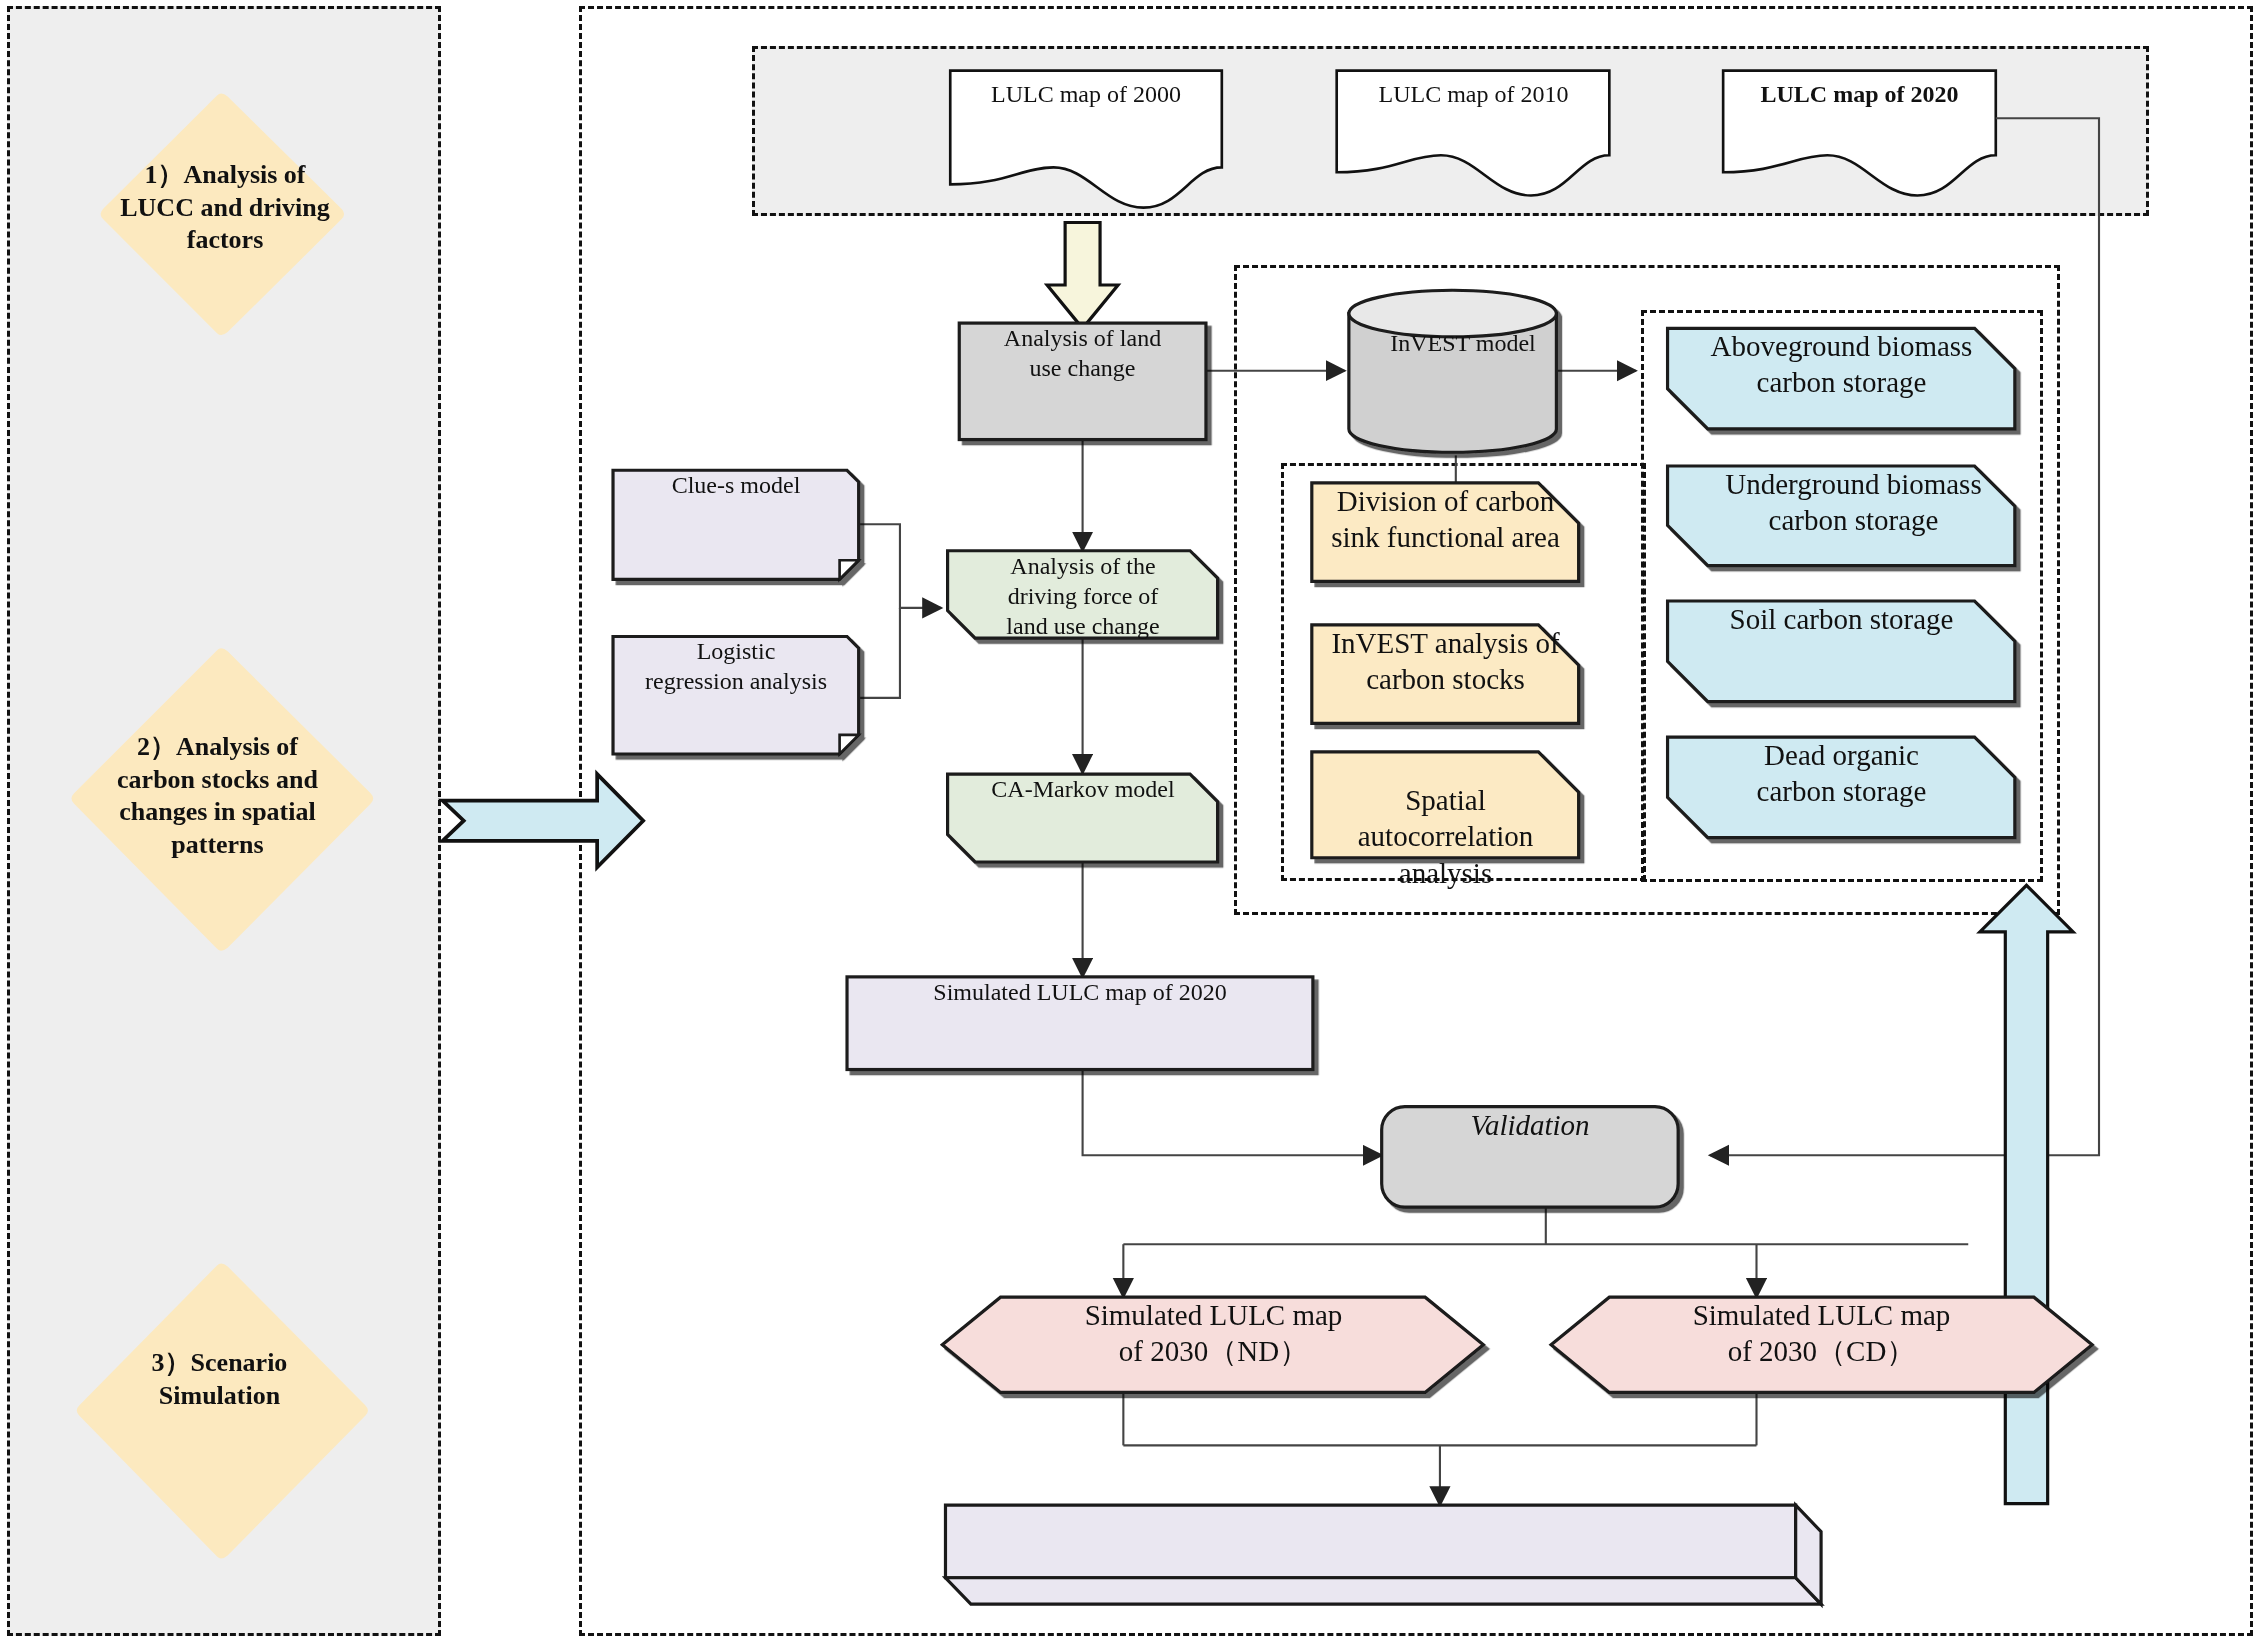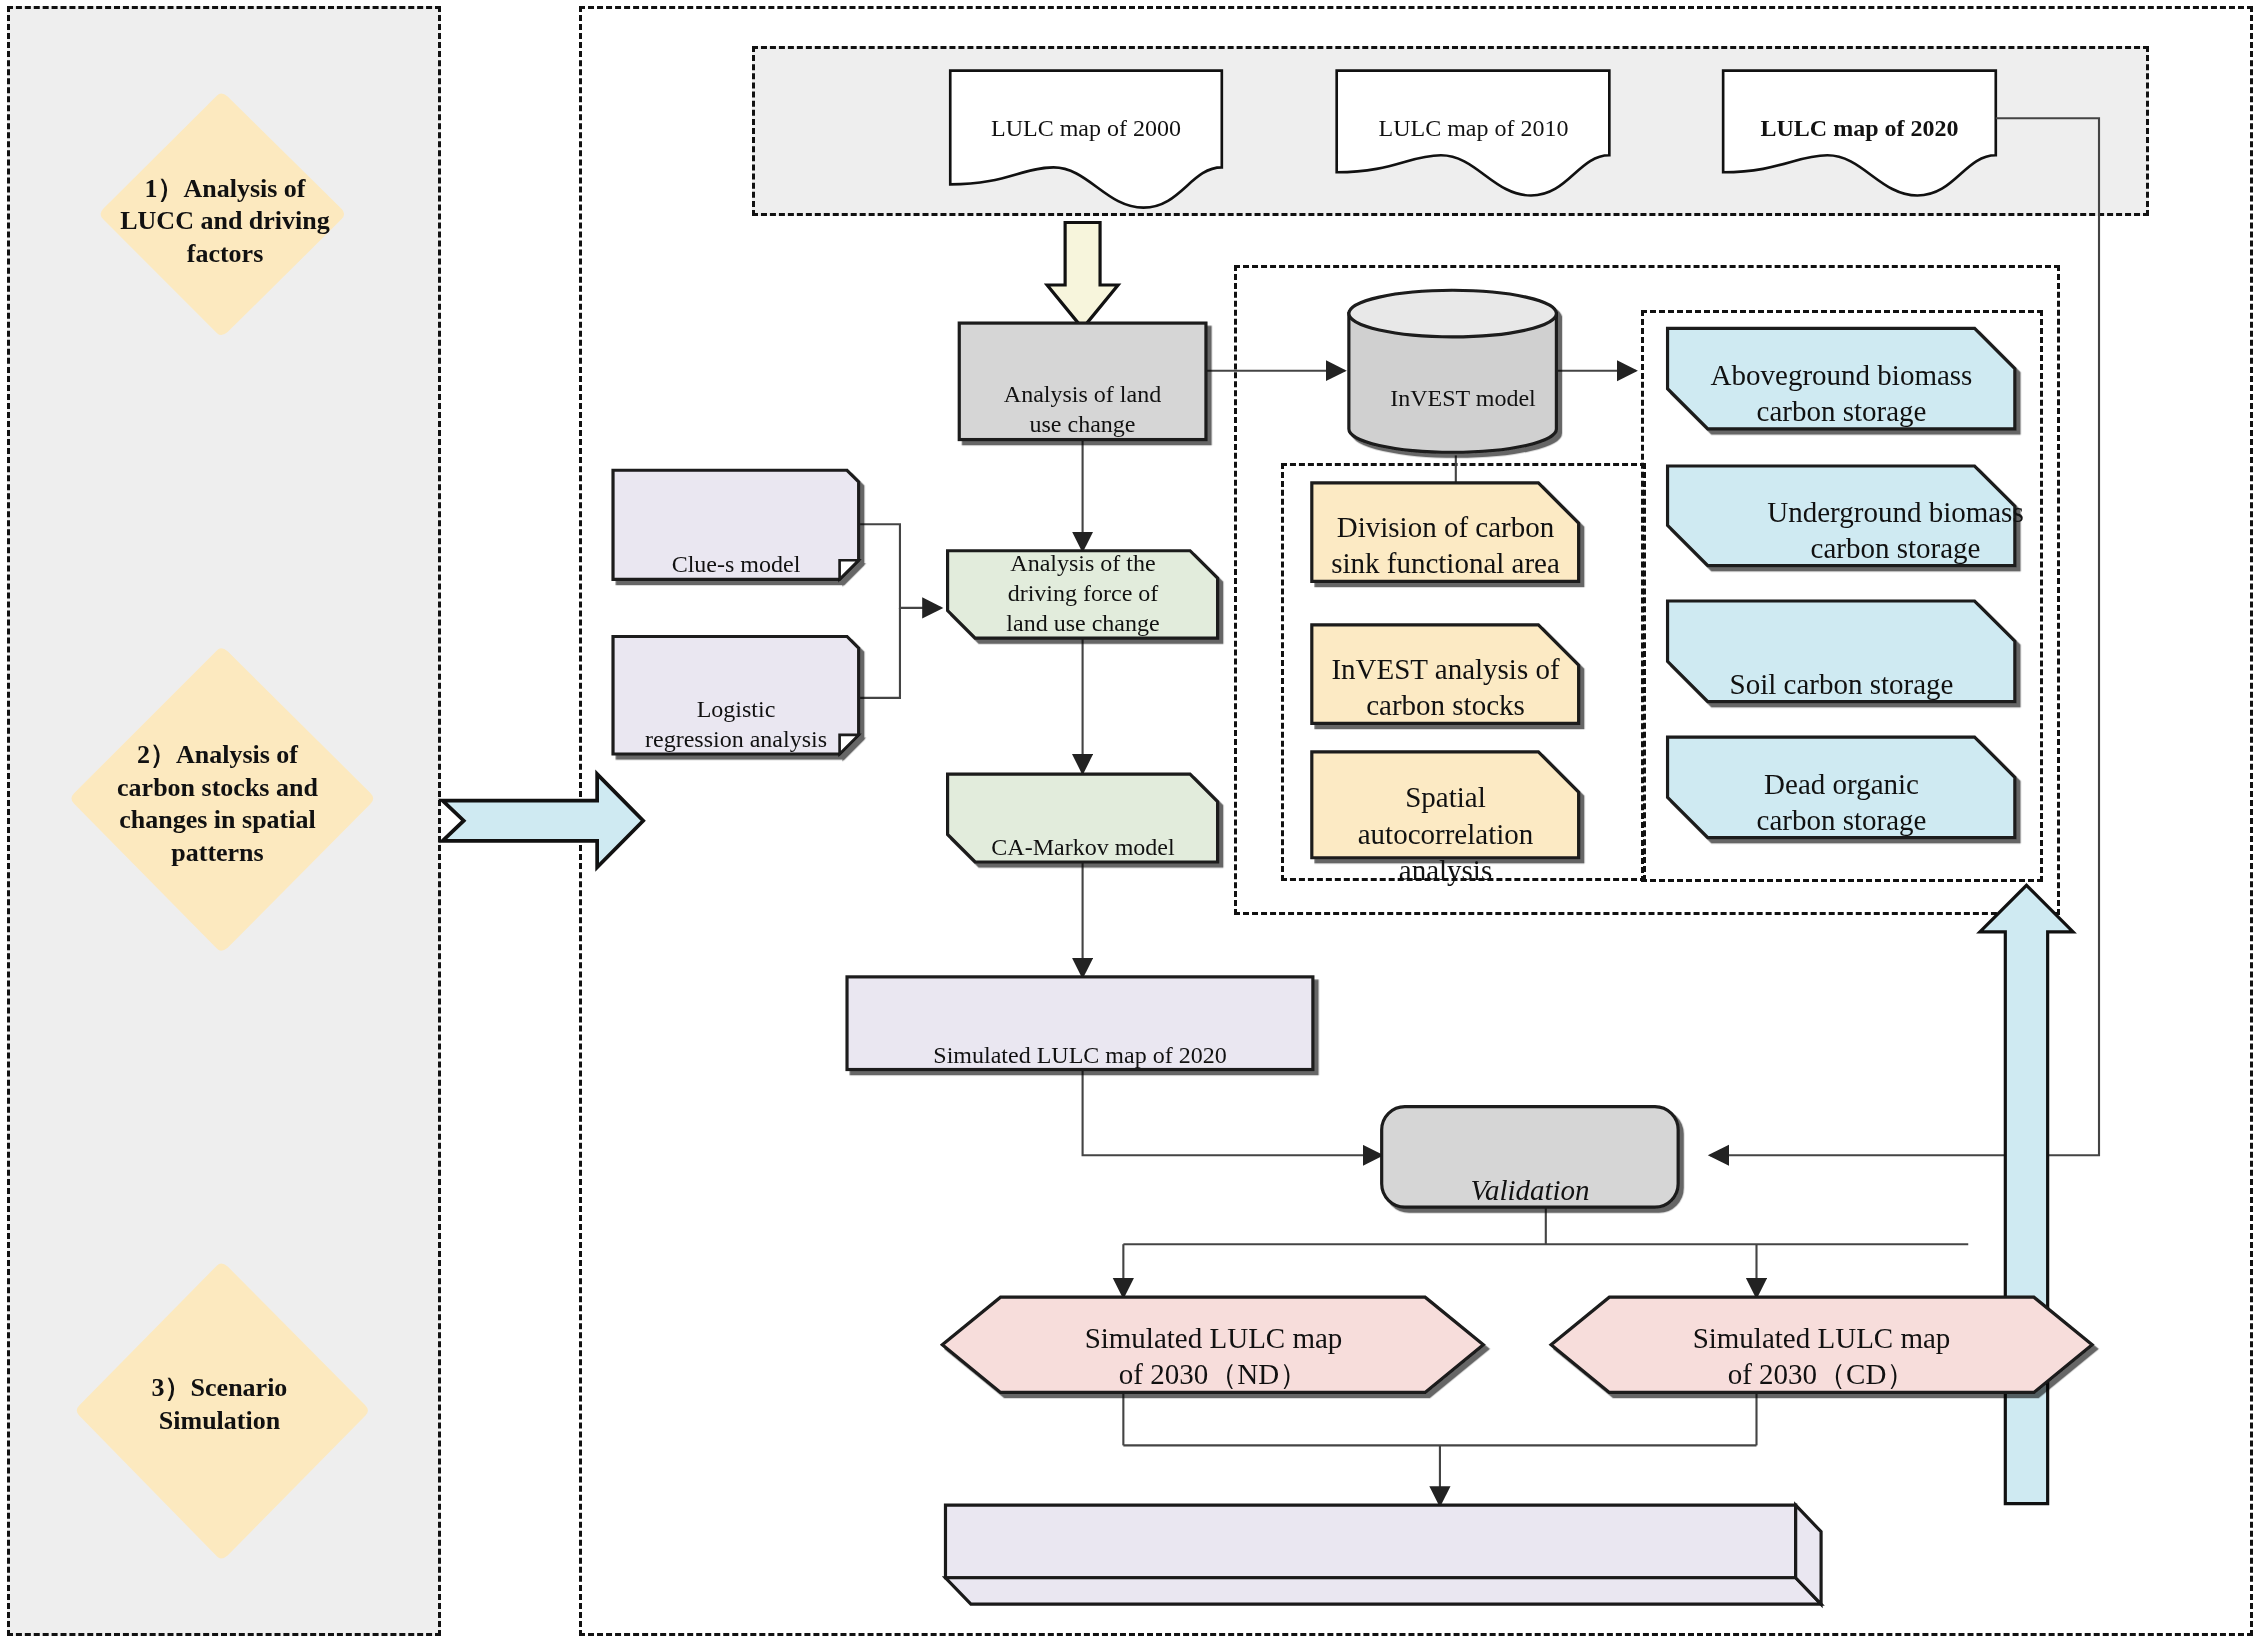--- a/index.html
+++ b/index.html
@@ -1,19 +1,19 @@
 <!DOCTYPE html>
 <html style="font-size:8.5px"><head>
 <meta charset="utf-8">
 <style>
   html,body{margin:0;padding:0;background:#fff;}
   body{font-family:"Liberation Serif", serif;}
   #stage{position:relative;width:2261px;height:1643px;background:#ffffff;overflow:hidden;}
   .node{
-    position:absolute;box-sizing:border-box;display:flex;align-items:flex-end;
+    position:absolute;box-sizing:border-box;display:flex;align-items:flex-start;
     justify-content:center;text-align:center;line-height:1.25;color:#111;
     font-family:"Liberation Serif", serif;
   }
   .node .lbl{padding:0 5.3px;white-space:pre-line;}
 
   
   .dashed{
     position:absolute;box-sizing:border-box;
     border:3.7px dashed #111;background:transparent;
   }
@@ -254,21 +254,21 @@
   <div class="node t44" style="left:1312px;top:752px;width:267px;height:106px;margin-top:30px;">
     <span class="lbl">Spatial
 autocorrelation
 analysis</span>
   </div>
 
   <div class="node t44" style="left:1668px;top:328px;width:347px;height:101px;">
     <span class="lbl">Aboveground biomass
 carbon storage</span>
   </div>
-  <div class="node t44" style="left:1722px;top:466px;width:347px;height:100px;">
+  <div class="node t44" style="left:1680px;top:466px;width:347px;height:100px;">
     <span class="lbl">Underground biomass
 carbon storage</span>
   </div>
   <div class="node t44" style="left:1668px;top:601px;width:347px;height:101px;">
     <span class="lbl">Soil carbon storage</span>
   </div>
   <div class="node t44" style="left:1668px;top:737px;width:347px;height:101px;">
     <span class="lbl">Dead organic
 carbon storage</span>
   </div>

